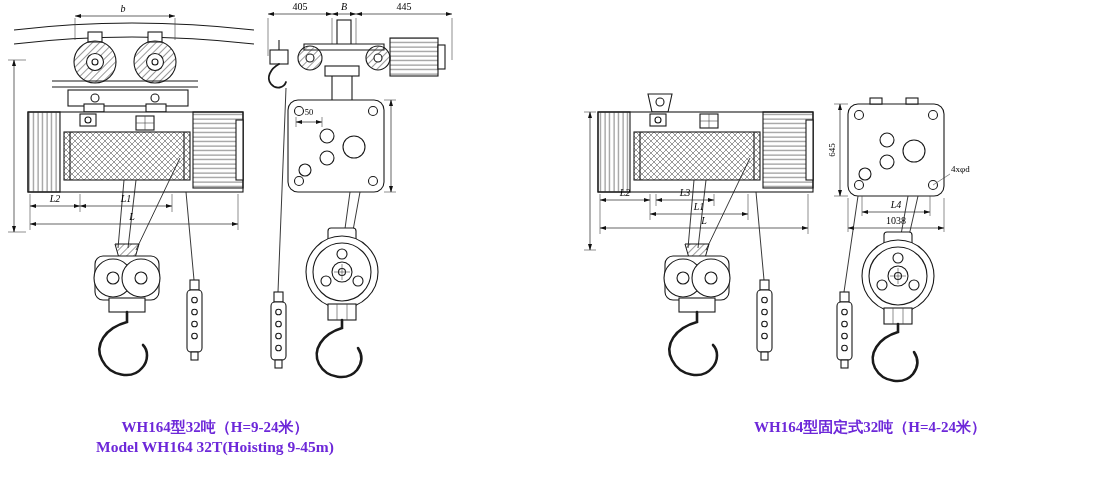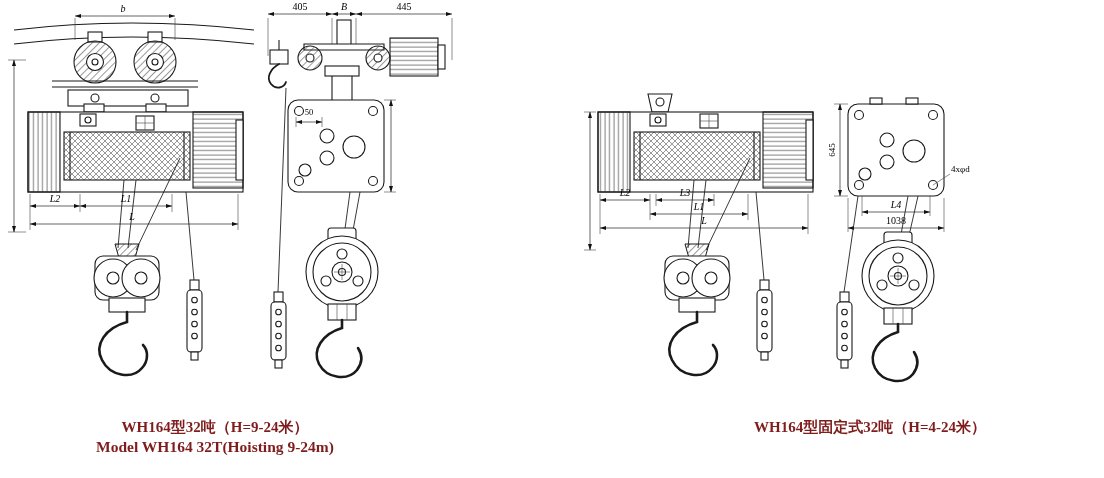--- a/index.html
+++ b/index.html
@@ -7,21 +7,21 @@
          font-family:"Liberation Serif",serif;}
   svg{position:absolute;left:0;top:0;}
   .ln{stroke:#1a1a1a;stroke-width:1.1;fill:none;}
   .fw{fill:#fff;stroke:#1a1a1a;stroke-width:1.1;}
   .thin{stroke:#444;stroke-width:.6;fill:none;}
   .dim{stroke:#222;stroke-width:.7;fill:none;}
   .rope{stroke:#222;stroke-width:.9;fill:none;}
   .hookln{stroke:#1a1a1a;stroke-width:2.6;fill:none;stroke-linecap:round;}
   .dimtxt{font-family:"Liberation Serif",serif;font-size:10px;fill:#000;}
   .it{font-style:italic;}
-  .caption{position:absolute;text-align:center;font-weight:bold;color:#7f1d1d;line-height:1.35;}
+  .caption{position:absolute;text-align:center;font-weight:bold;color:#6d28d9;line-height:1.35;}
   .caption .cn{font-size:15px;}
   .caption .en{font-size:15.5px;}
 </style>
 </head>
 <body>
 
 <div class="stage">
 
 <svg width="1104" height="478" viewBox="0 0 1104 478">
   <defs>
@@ -347,19 +347,19 @@
       <circle class="fw" cx="844.5" cy="324" r="2.8"></circle>
       <circle class="fw" cx="844.5" cy="336" r="2.8"></circle>
       <circle class="fw" cx="844.5" cy="348" r="2.8"></circle>
       <rect class="fw" x="841" y="360" width="7" height="8"></rect>
     </g>
   </g>
 </svg>
 
 <div class="caption" style="left:15px;top:417px;width:400px">
   <div class="cn">WH164型32吨（H=9-24米）</div>
-  <div class="en">Model WH164 32T(Hoisting 9-24m)</div>
+  <div class="en">Model WH164 32T(Hoisting 9-45m)</div>
 </div>
 <div class="caption" style="left:640px;top:417px;width:460px">
   <div class="cn">WH164型固定式32吨（H=4-24米）</div>
 </div>
 
 </div>
 
 </body></html>

